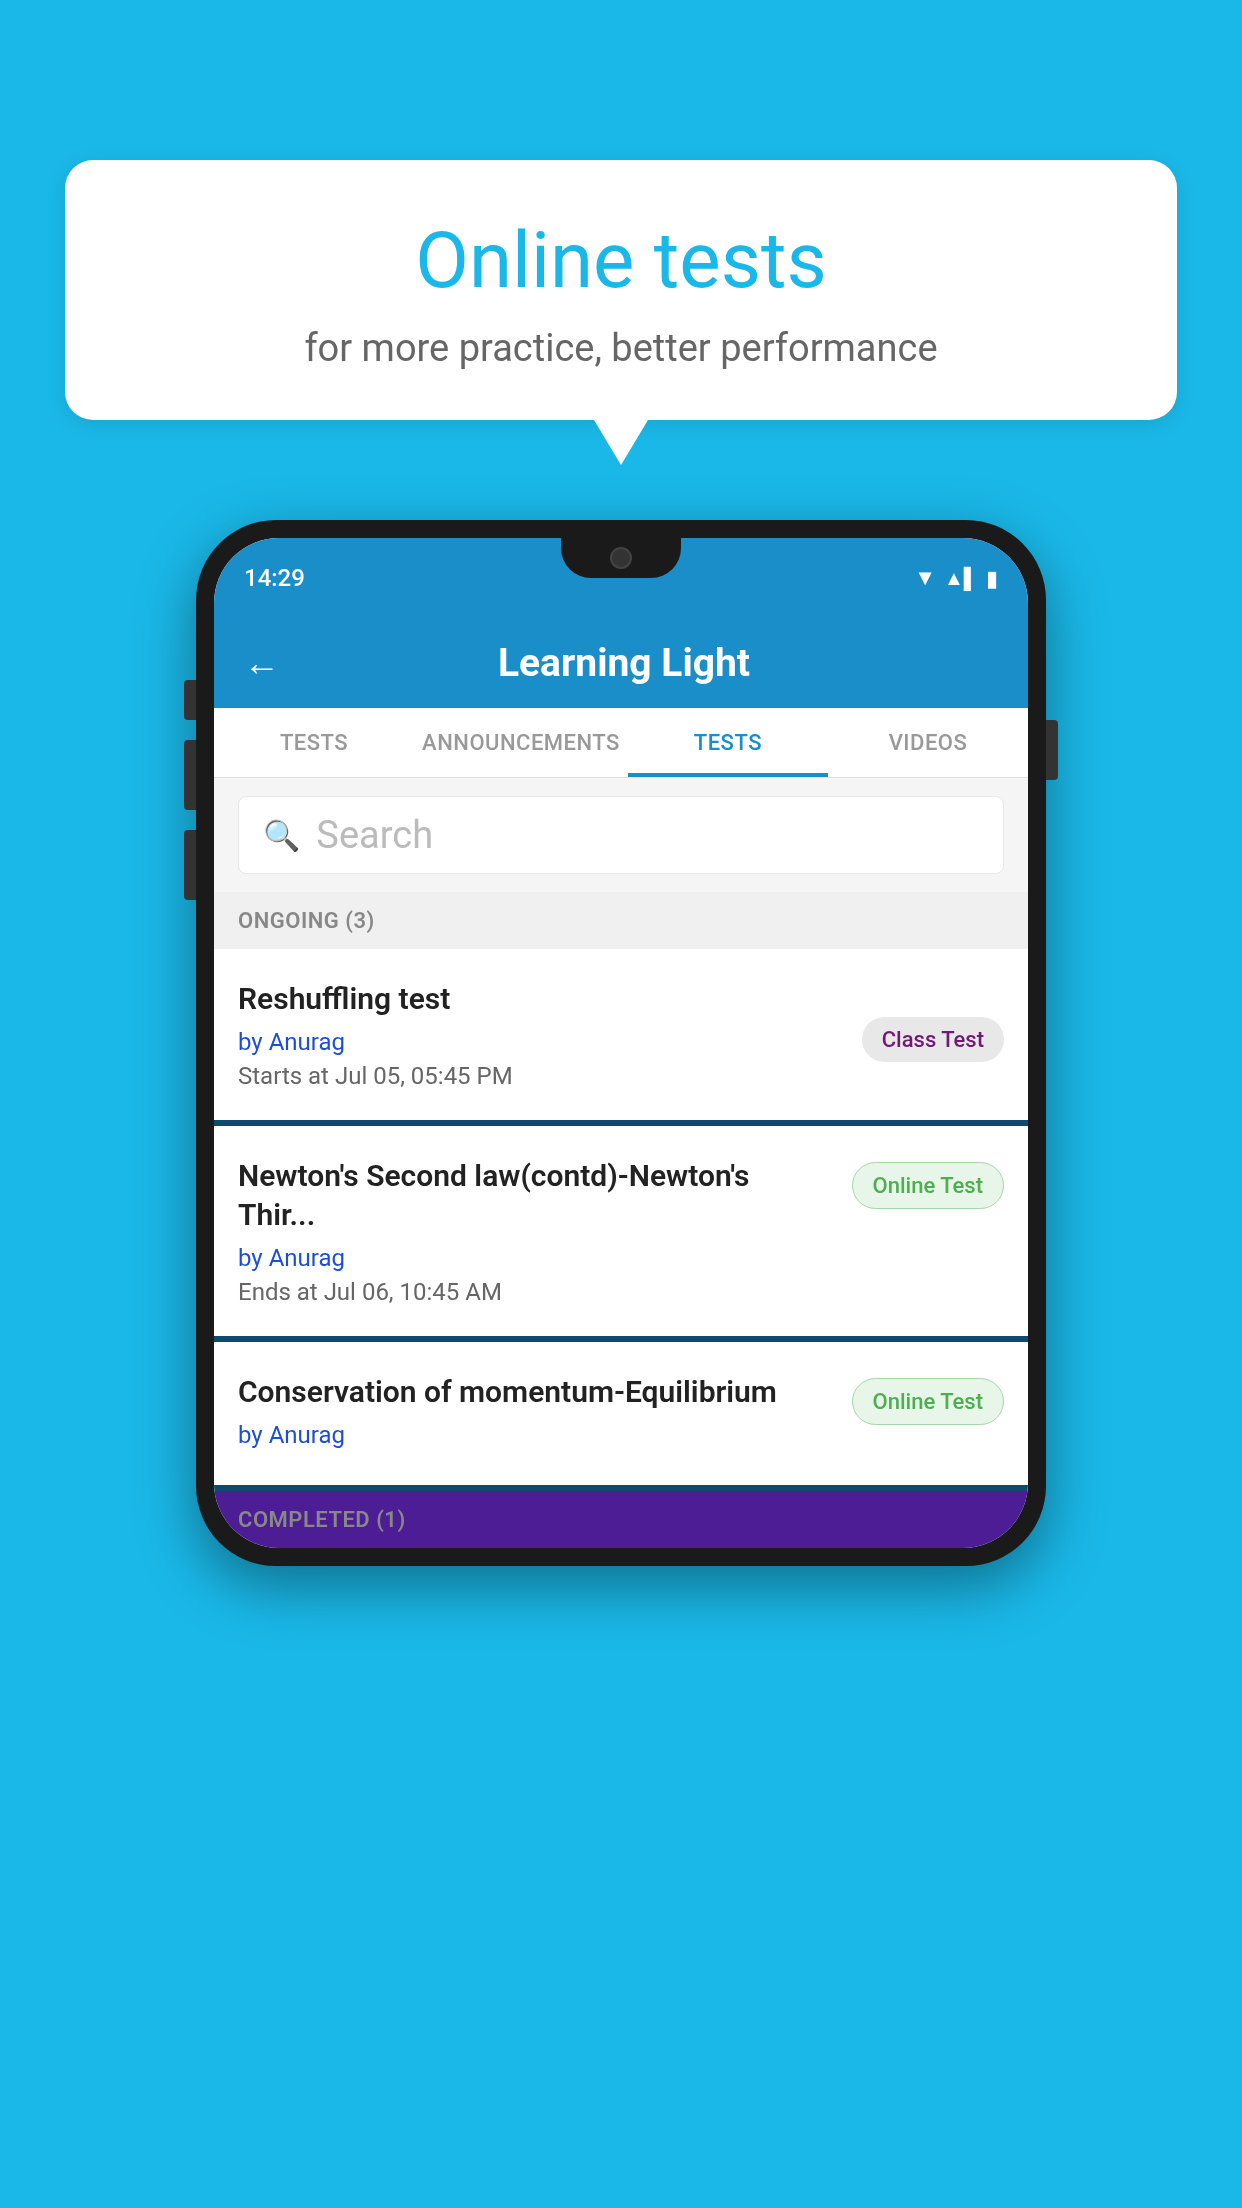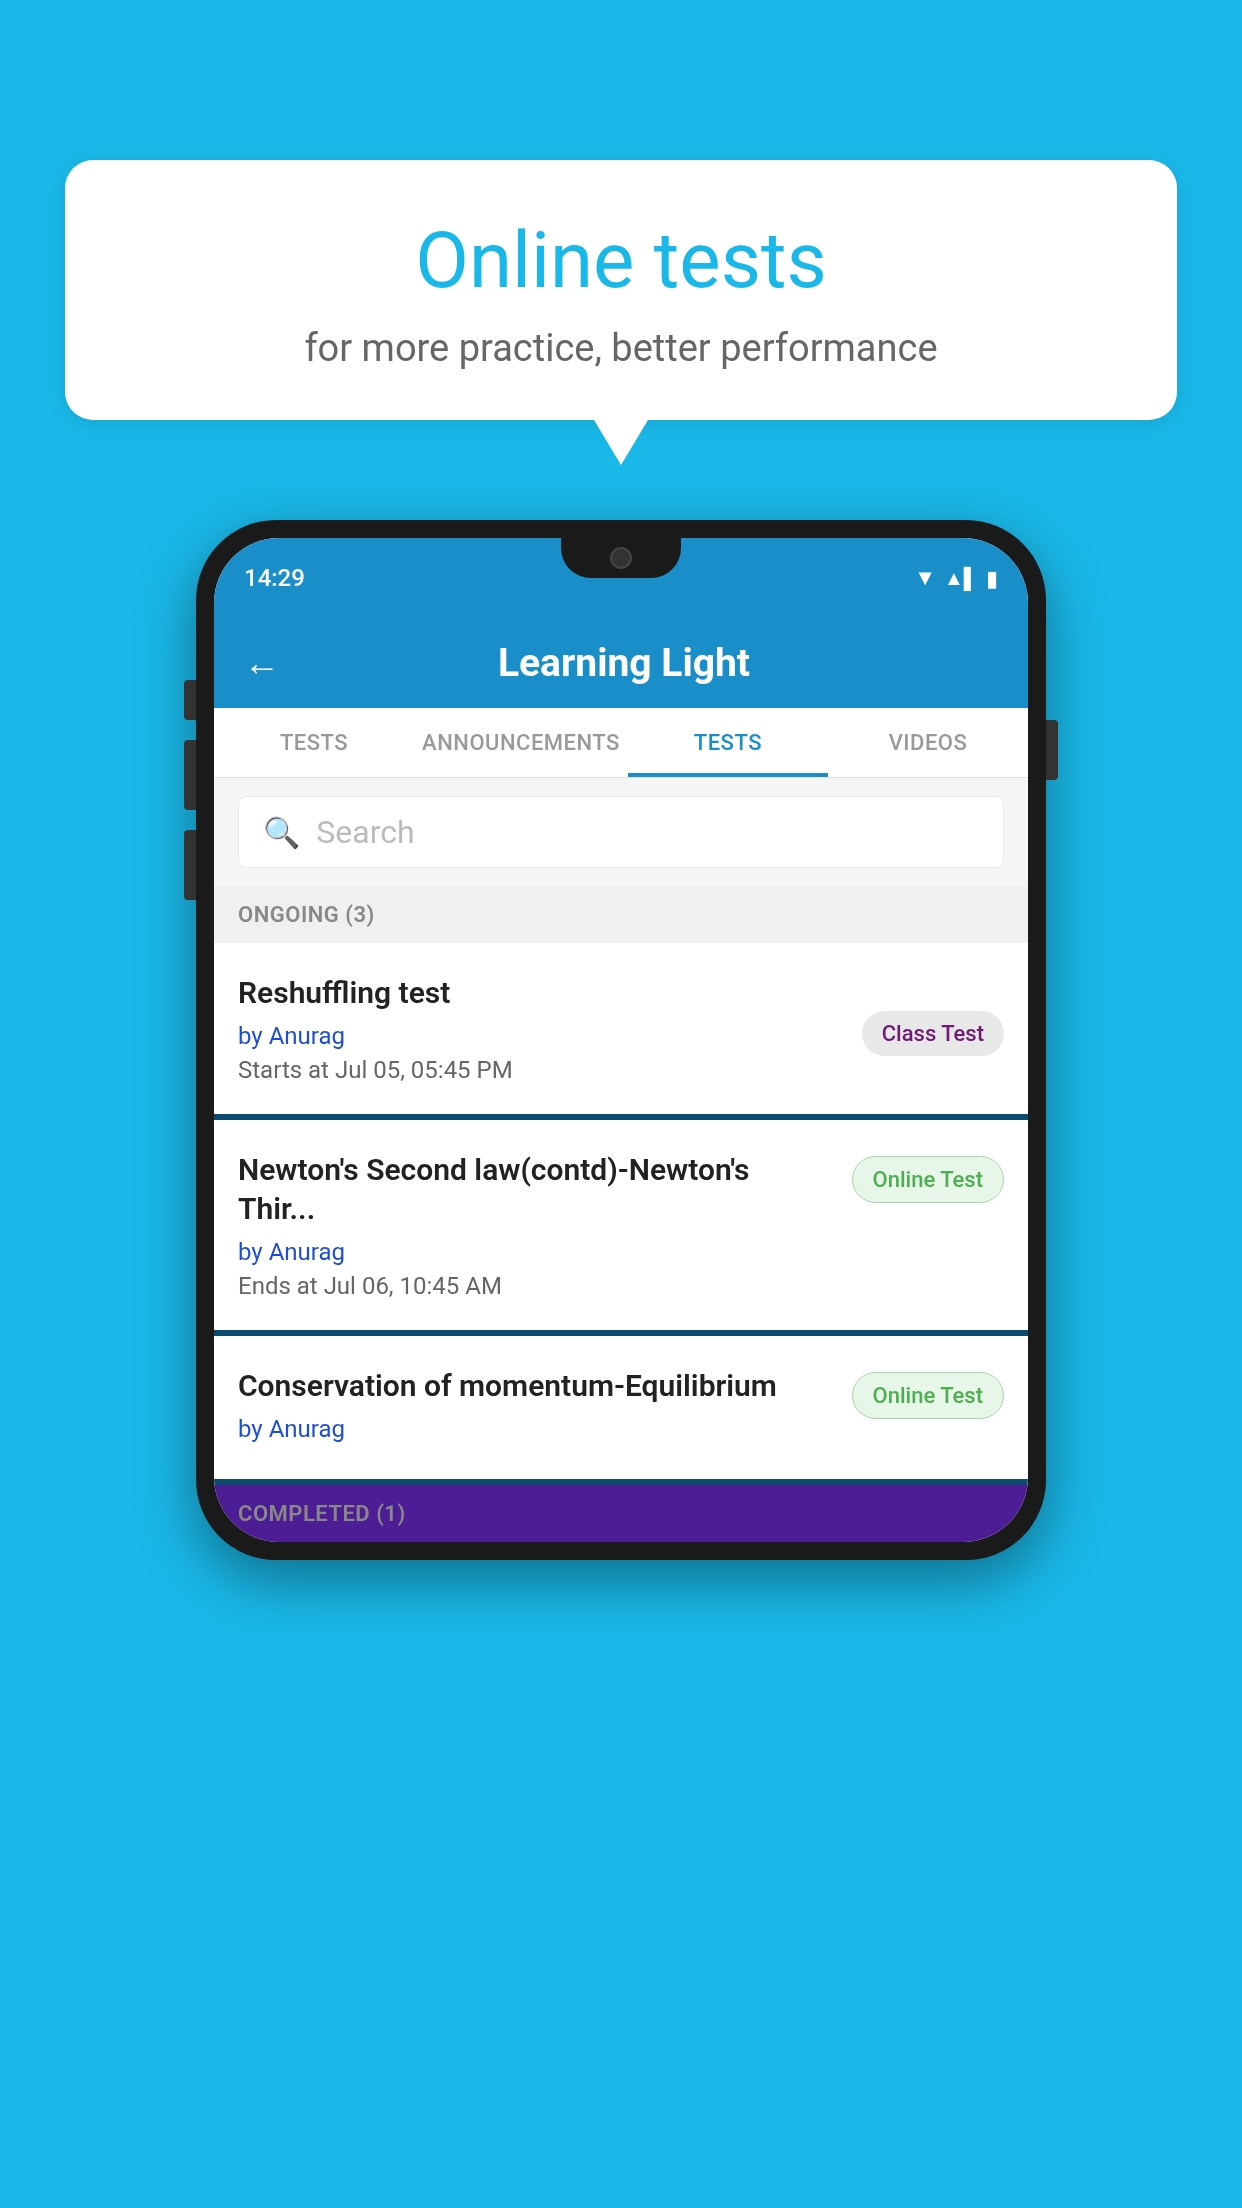--- a/index.html
+++ b/index.html
@@ -218,21 +218,21 @@
       border: 1px solid #e8e8e8;
     }
 
     .search-icon {
       color: #999;
       font-size: 30px;
     }
 
     .search-text {
       color: #bbb;
-      font-size: 32px;
+      font-size: 38px;
     }
 
     
     .section-header {
       background: #f0f0f0;
       padding: 16px 24px;
     }
 
     .section-label {
       font-size: 22px;

